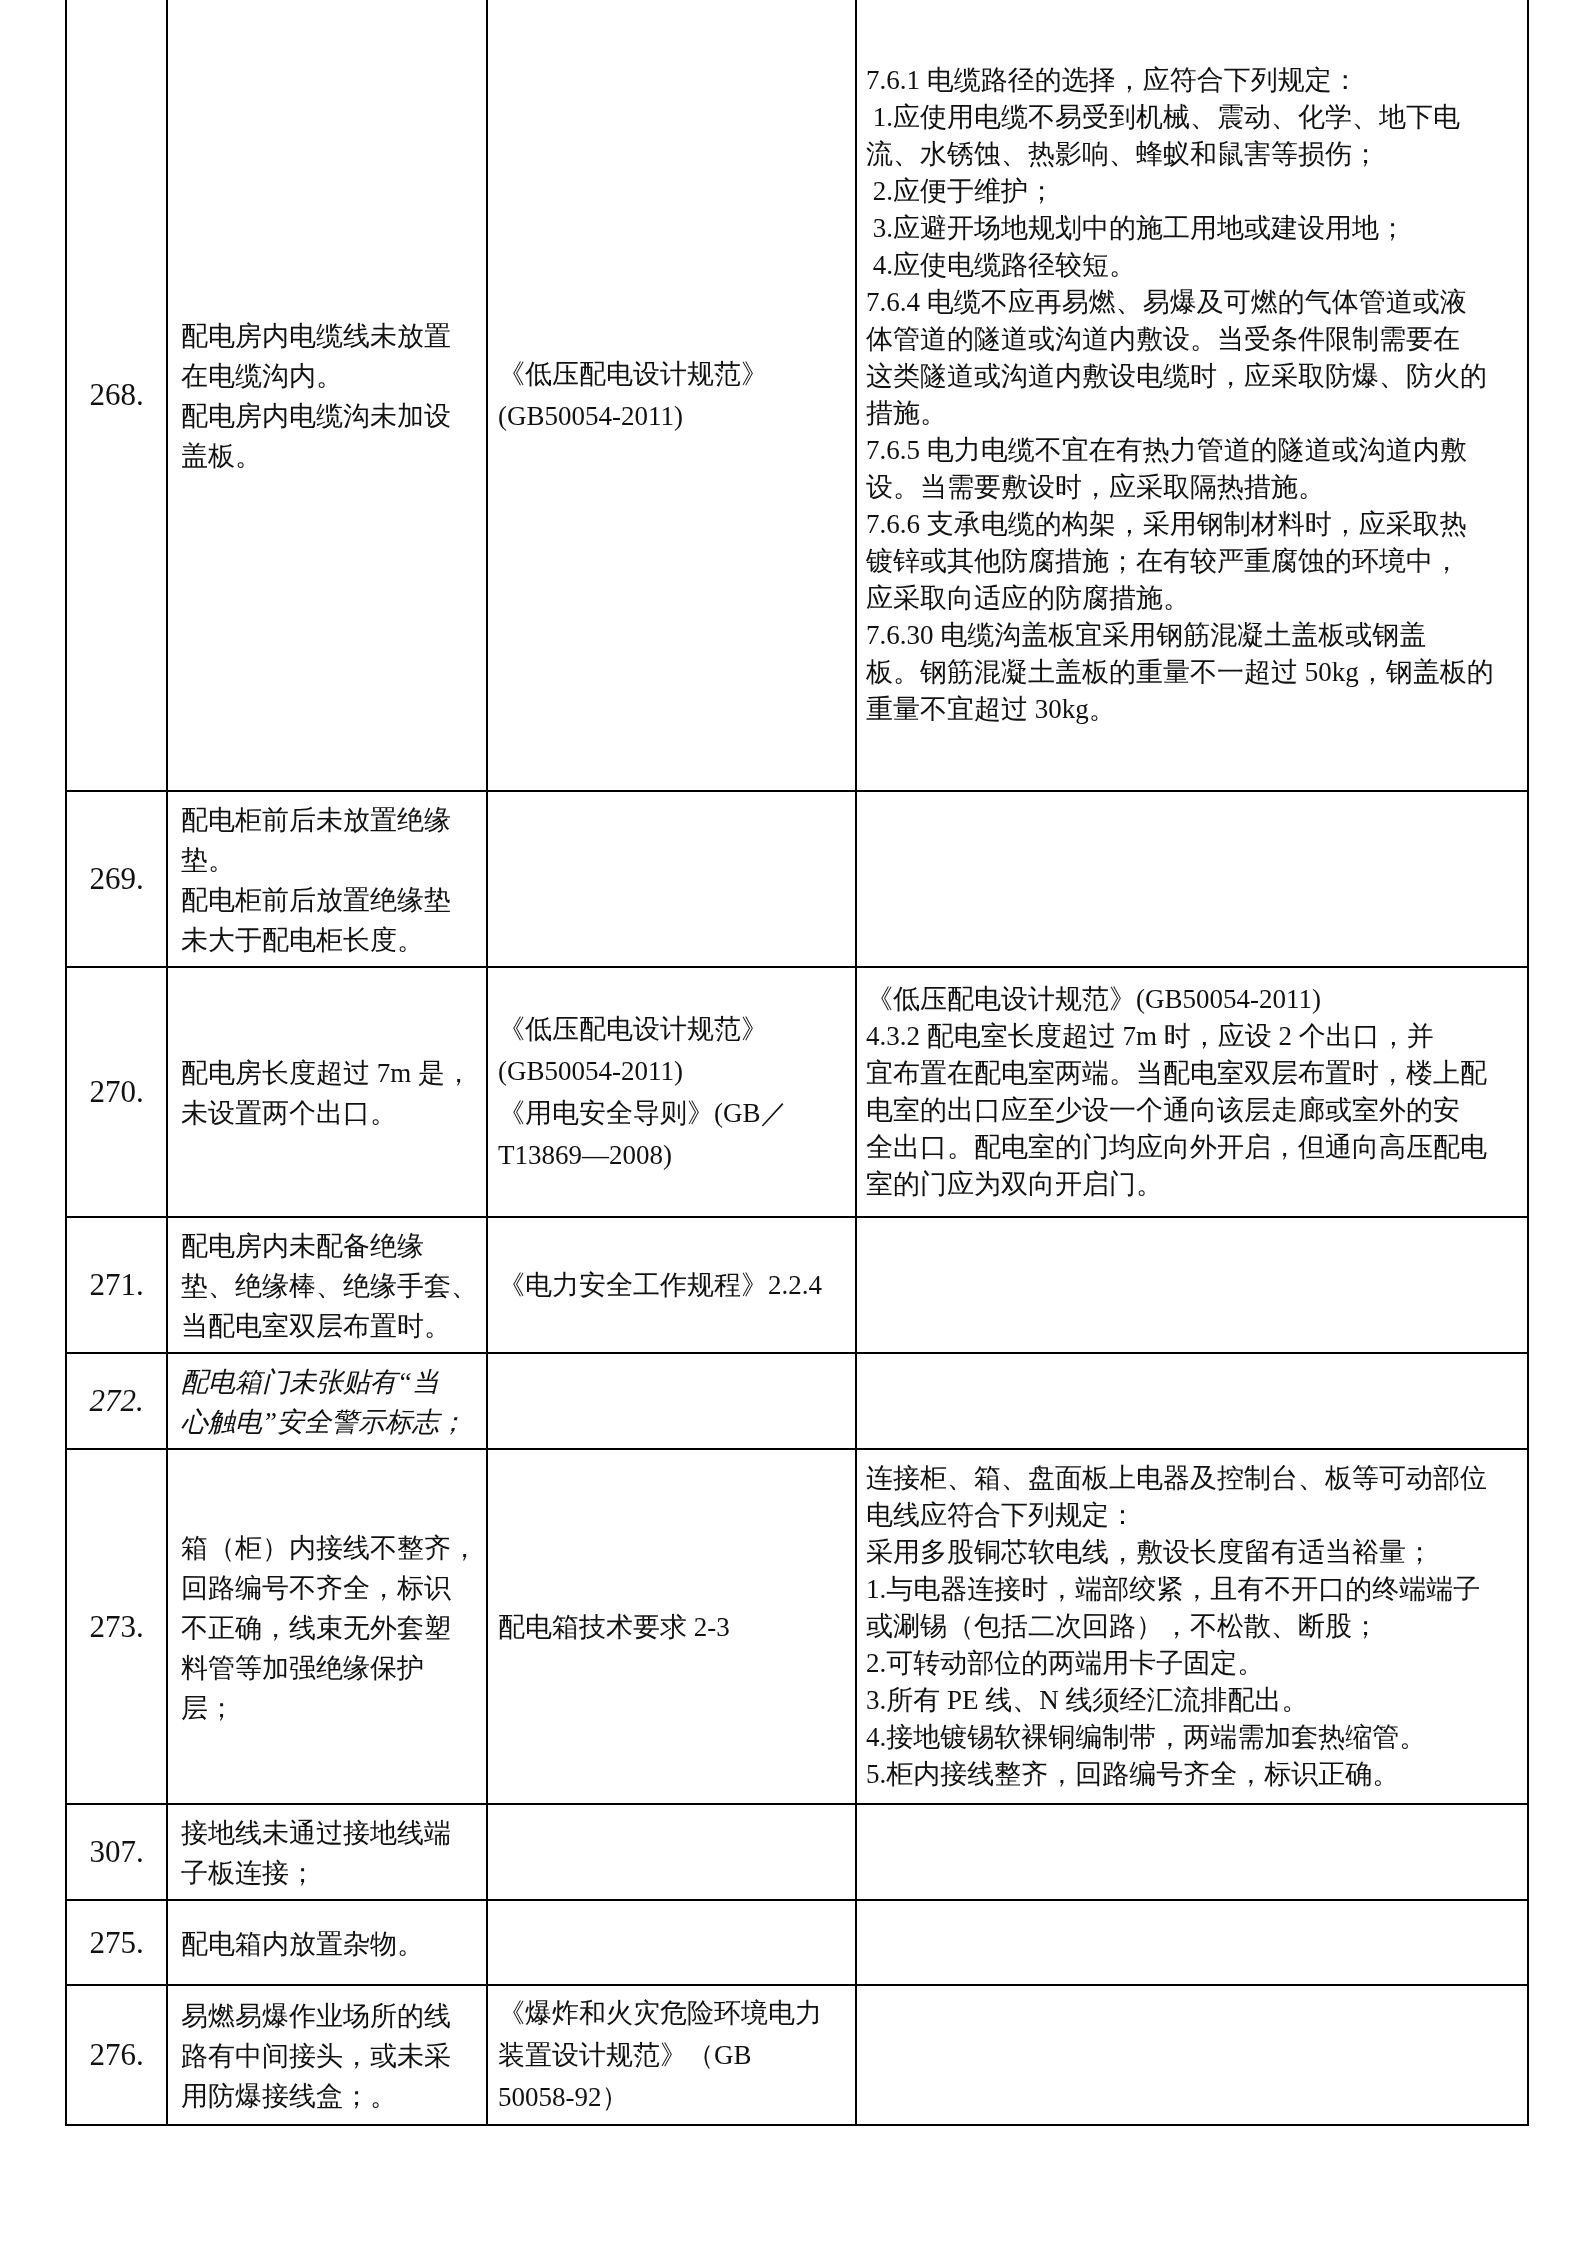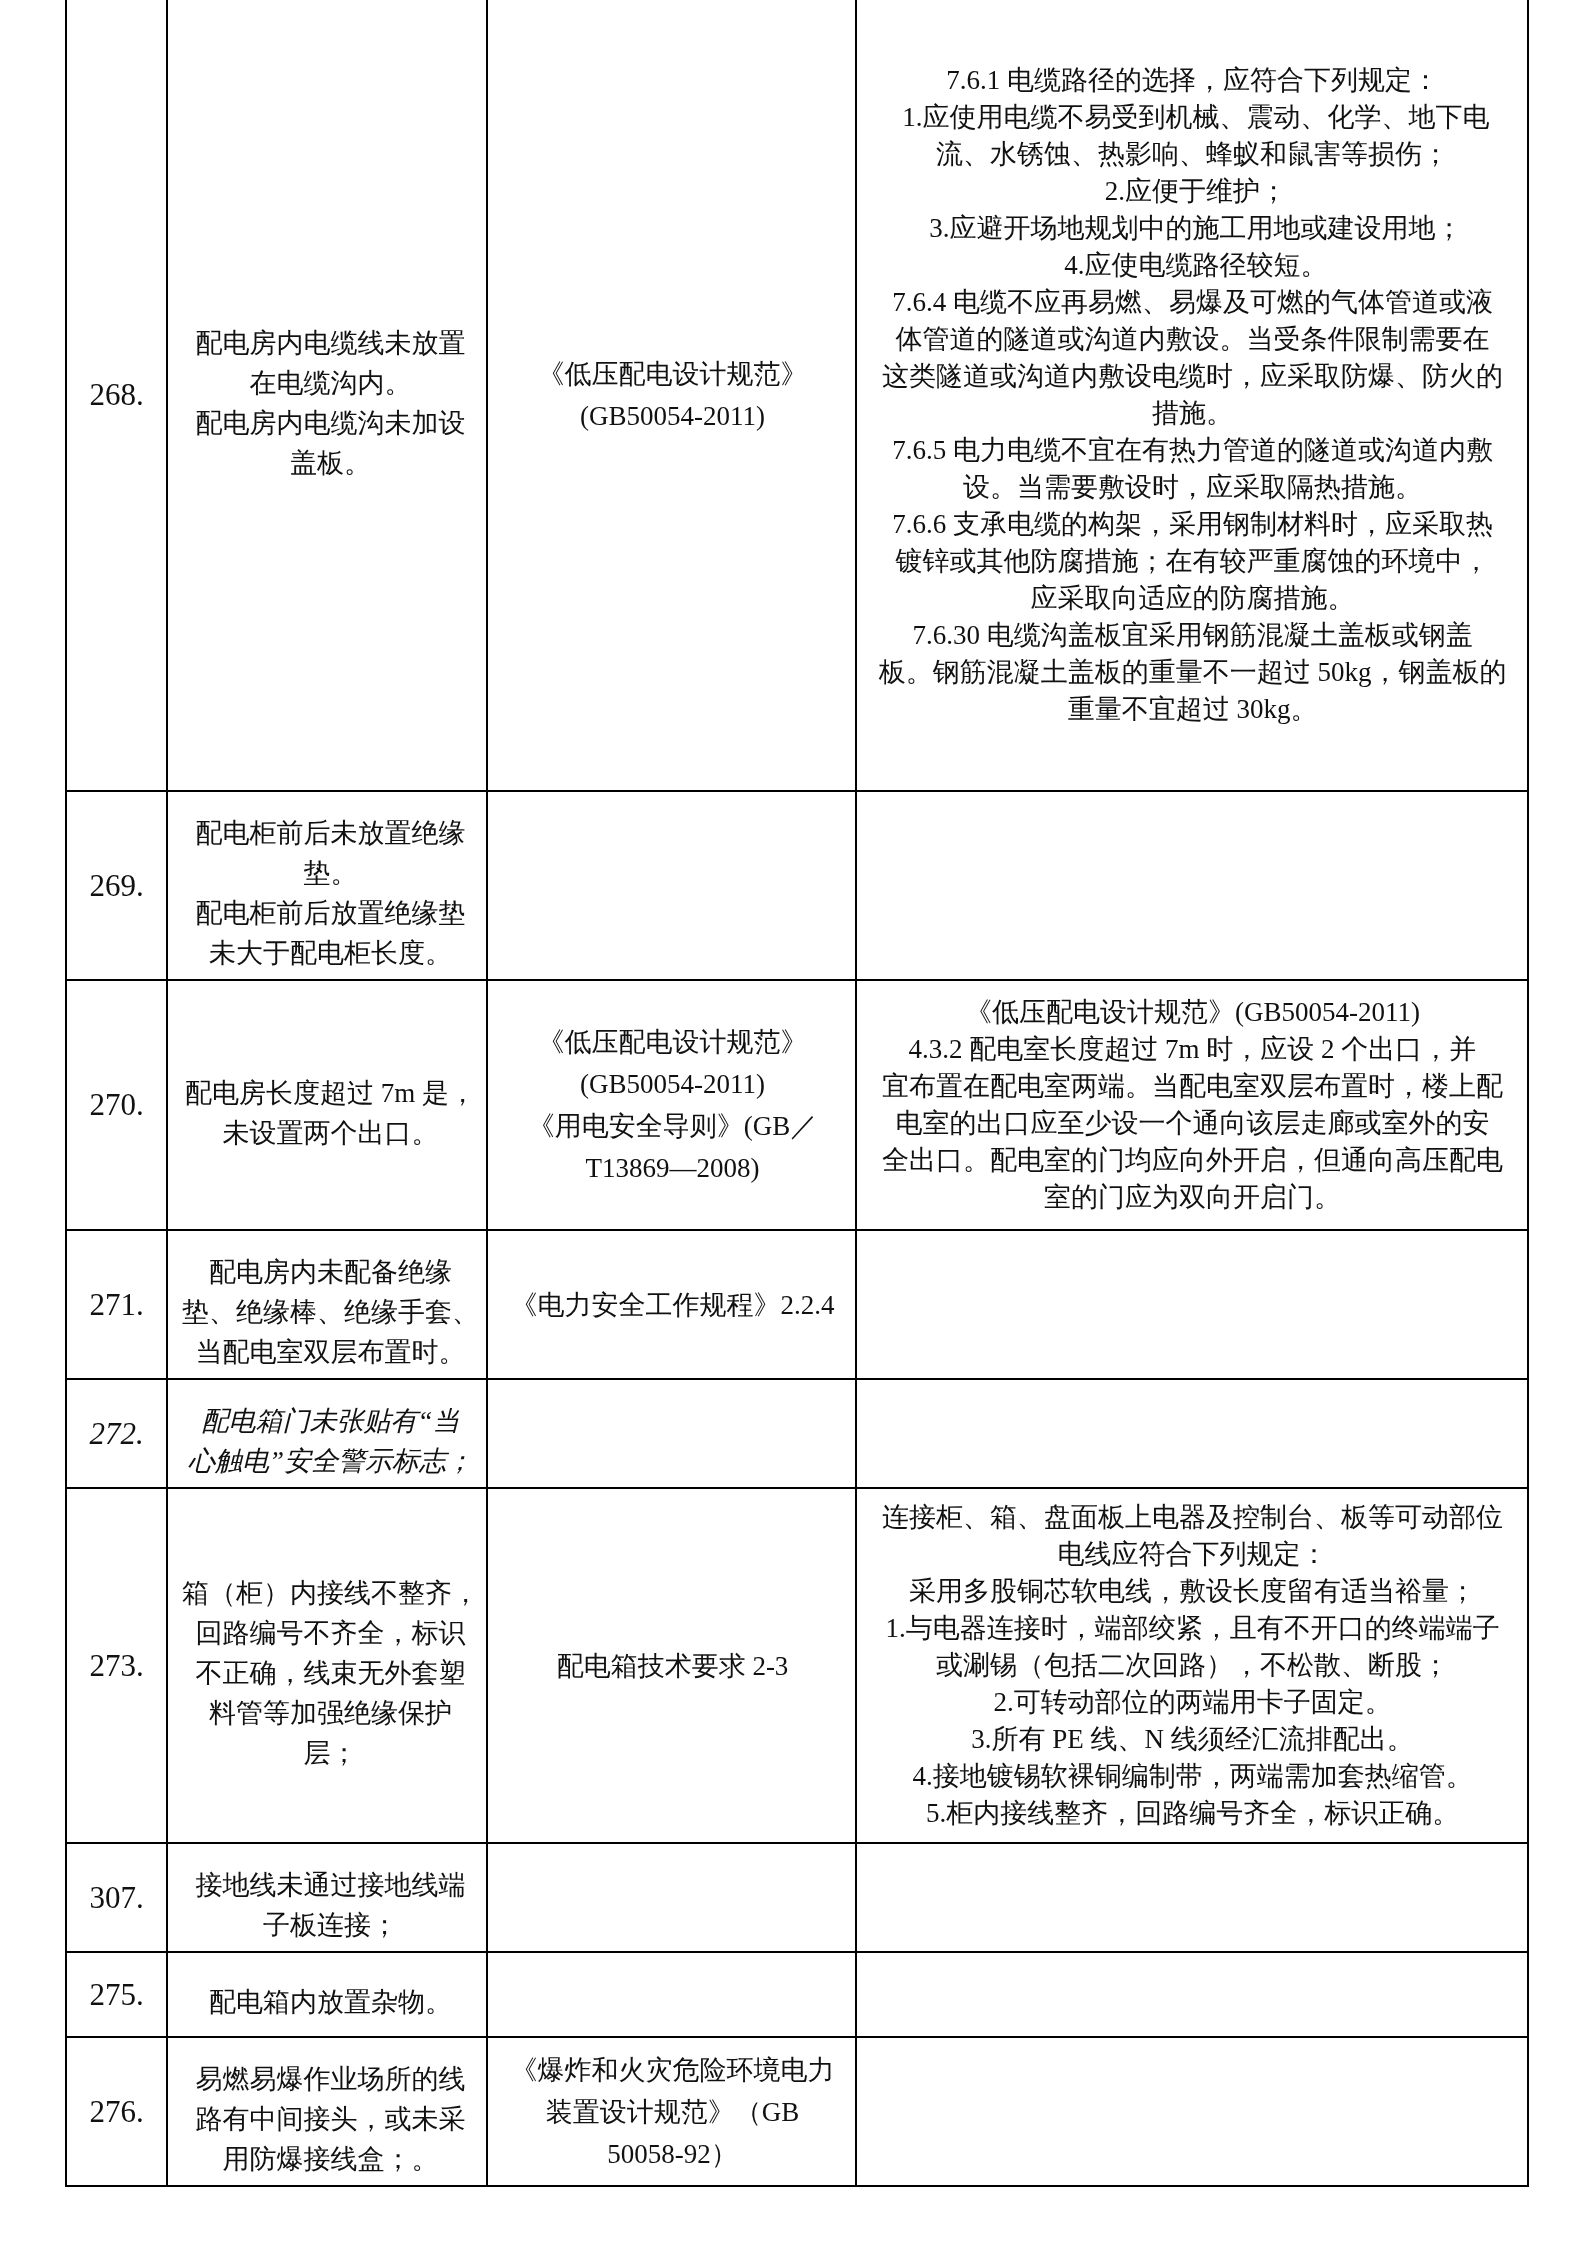--- a/index.html
+++ b/index.html
@@ -19,30 +19,29 @@
     width: 1462px;
     border-collapse: collapse;
     table-layout: fixed;
   }
   table.grid td {
     border: 2px solid #000000;
     vertical-align: middle;
     overflow: hidden;
     white-space: pre-wrap;
     box-sizing: border-box;
-    text-align: center;
   }
   table.grid tr:first-child > td { border-top: none; }
   td.c-no {
     text-align: center;
     font-size: 31px;
     line-height: 36px;
     padding: 0 2px;
   }
-  td.c-problem  { font-size: 27px; line-height: 40px; padding: 21px 6px 6px 13px; }
+  td.c-problem  { font-size: 27px; line-height: 40px; padding: 8px 6px 6px 13px; }
   td.c-standard { font-size: 27px; line-height: 42px; padding: 6px 8px 6px 10px; }
   td.c-regulation { font-size: 27px; line-height: 37px; padding: 4px 8px 4px 9px; }
   td.v-top { vertical-align: top; }
   tr.r0 { height: 791px; }
   tr.r1 { height: 170px; }
   tr.r2 { height: 250px; }
   tr.r3 { height: 135px; }
   tr.r4 { height: 95px; font-style: italic;  }
   tr.r5 { height: 355px; }
   tr.r6 { height: 82px;  }

